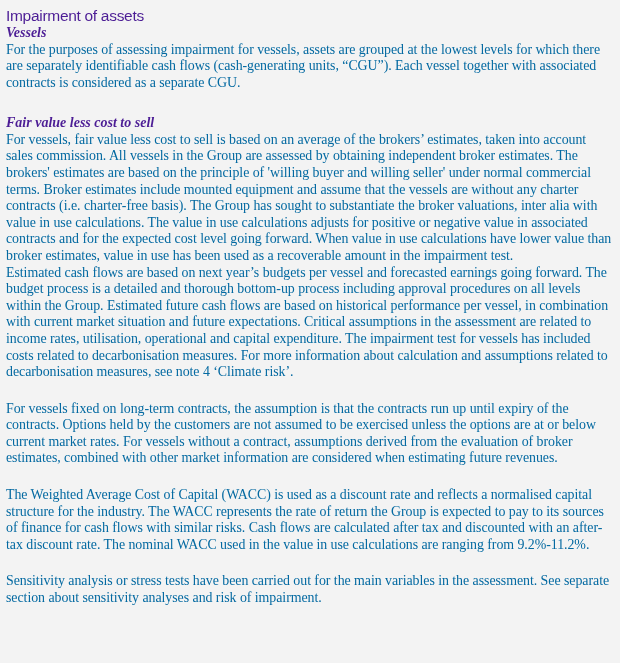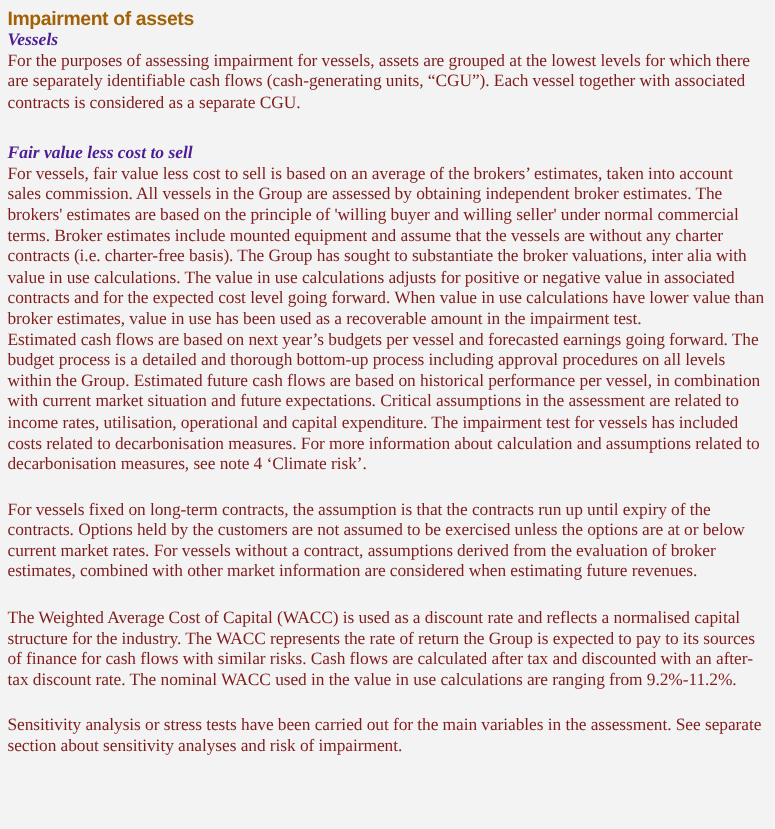--- a/index.html
+++ b/index.html
@@ -3,31 +3,31 @@
   <meta charset="utf-8">
   <style>
     html, body { margin: 0; padding: 0; }
     body {
       width: 620px; height: 663px; overflow: hidden;
       background: #f3f3f3; color: #1a1a1a;
     }
     .page { padding: 7px 6px 0 6px; }
     h1 {
       font-family: "Liberation Sans", "DejaVu Sans", sans-serif;
-      font-size: 15.5px; font-weight: bold; margin: 0; line-height: 18px;
-      letter-spacing: -0.3px; color: #a16207;
+      font-size: 15.5px; font-weight: normal; margin: 0; line-height: 18px;
+      letter-spacing: -0.3px; color: #4c1d95;
     }
     h2 {
       font-family: "Liberation Serif", "DejaVu Serif", serif;
       font-size: 14px; font-style: italic; font-weight: bold;
       margin: 0; line-height: 16.5px; color: #4c1d95;
     }
     p {
       font-family: "Liberation Serif", "DejaVu Serif", serif;
-      font-size: 13.9px; line-height: 16.6px; margin: 0; color: #7f1d1d;
+      font-size: 13.9px; line-height: 16.6px; margin: 0; color: #0369a1;
       letter-spacing: -0.05px;
     }
     .gap-sm { margin-top: 24px; font-style: italic; }
     .gap-lg { margin-top: 20px; }
   </style>
 </head>
 <body>
 
 <div class="page">
   <h1>Impairment of assets</h1>

